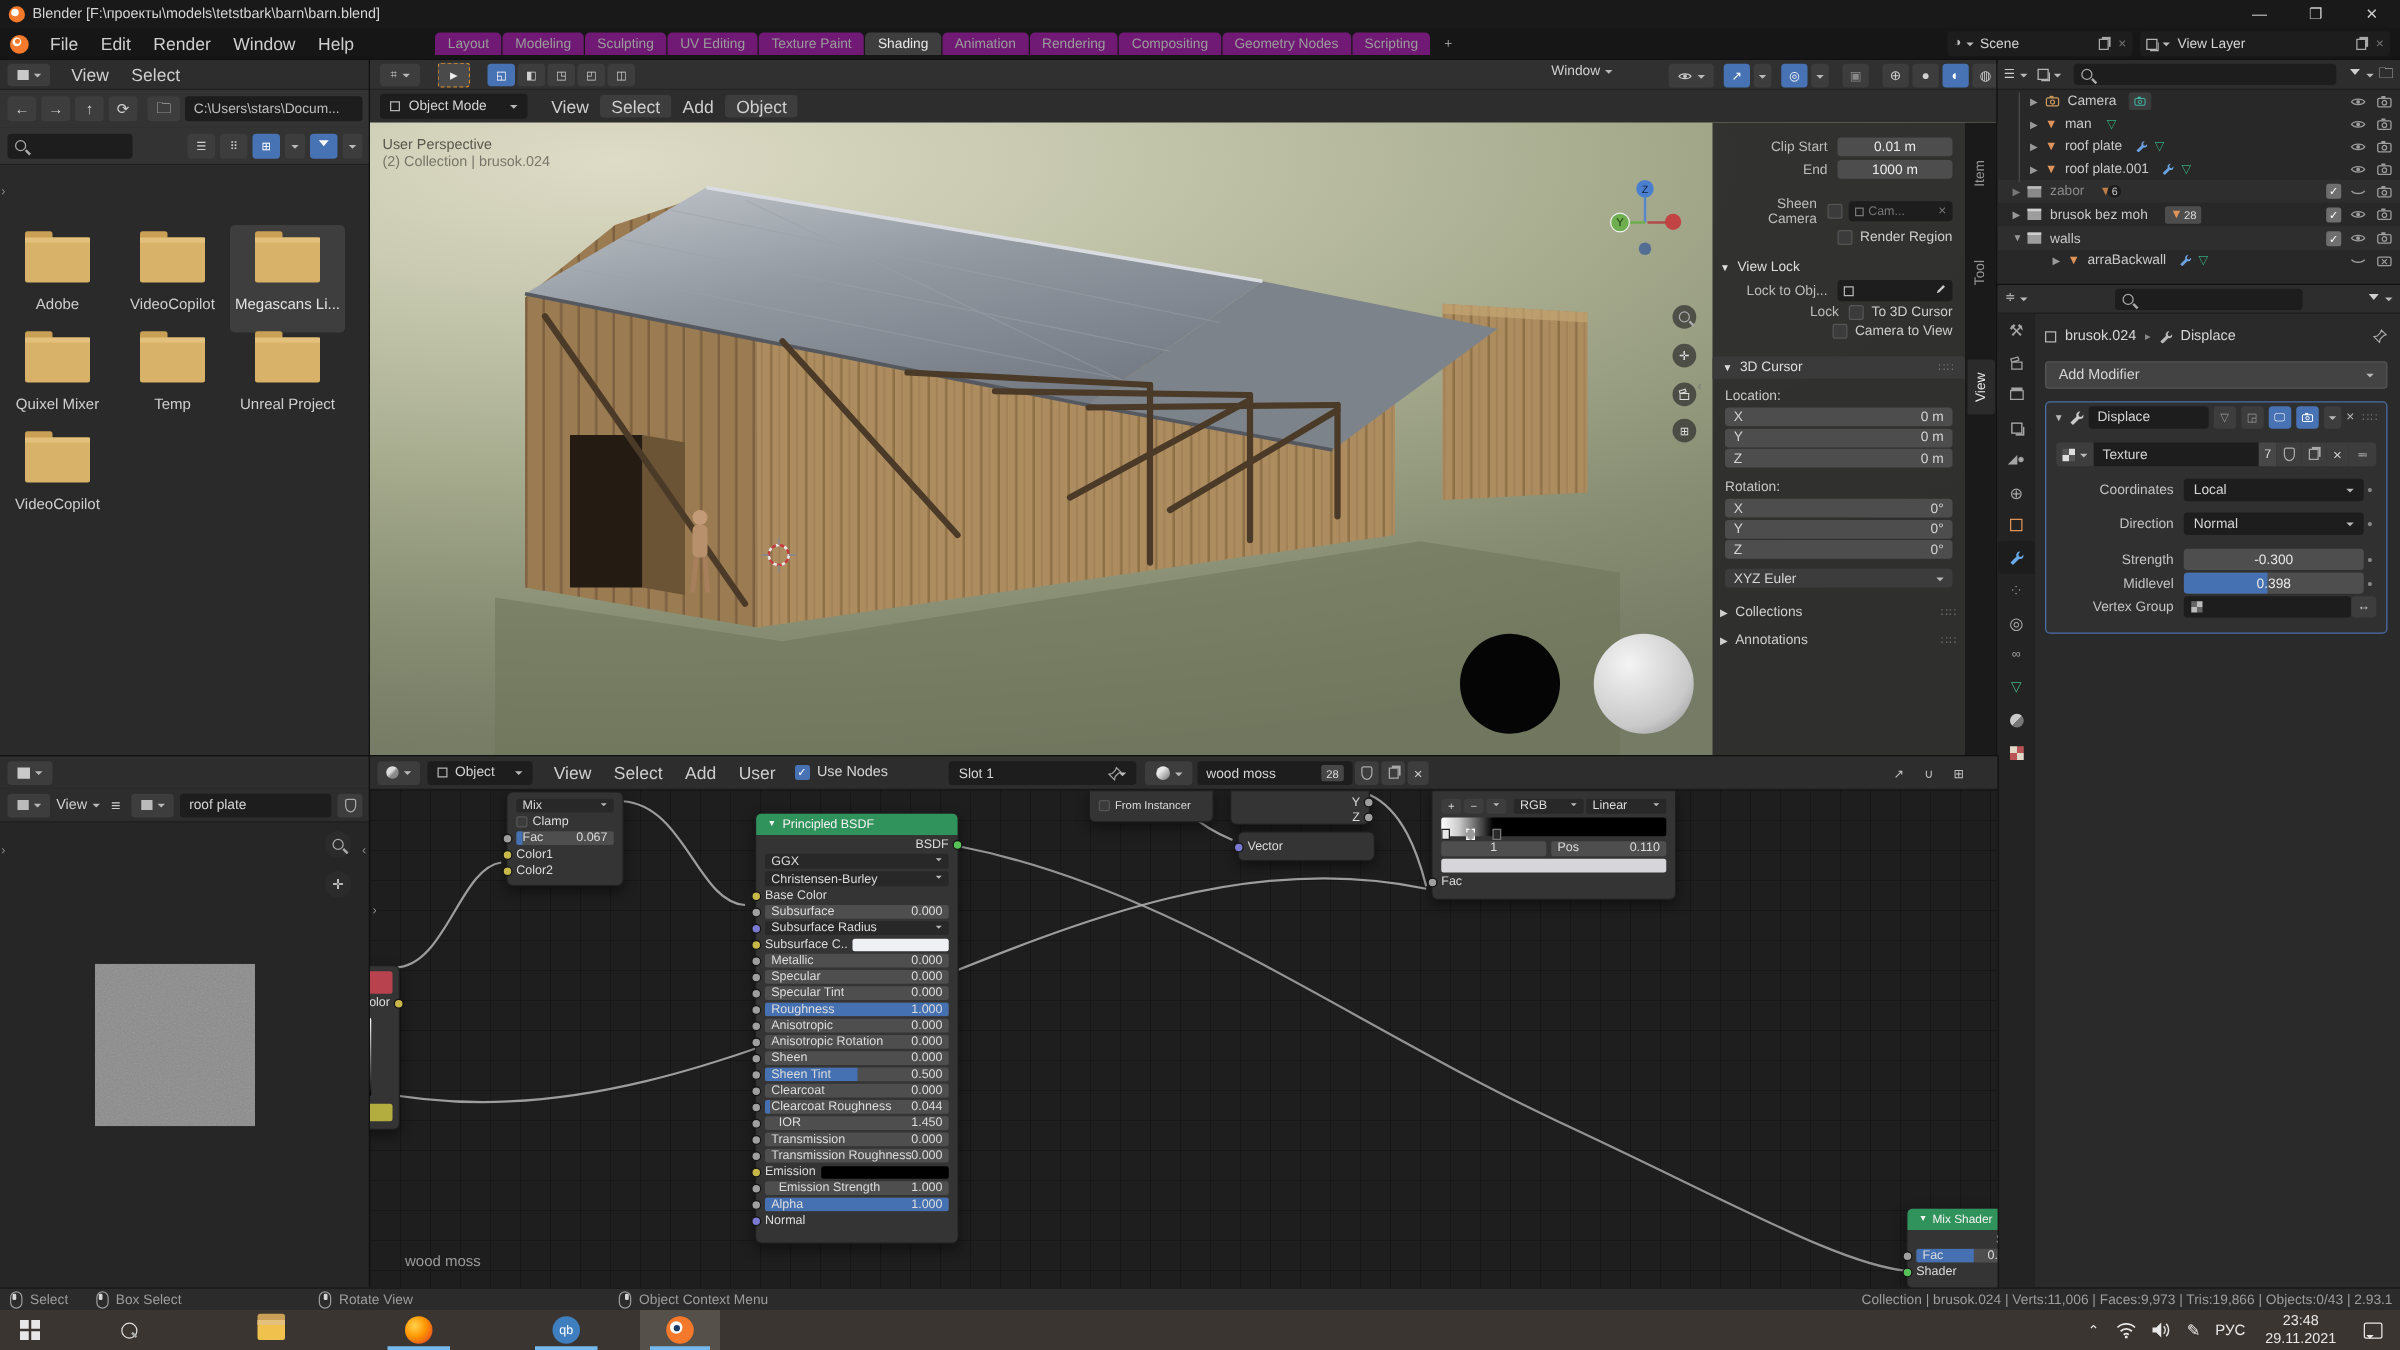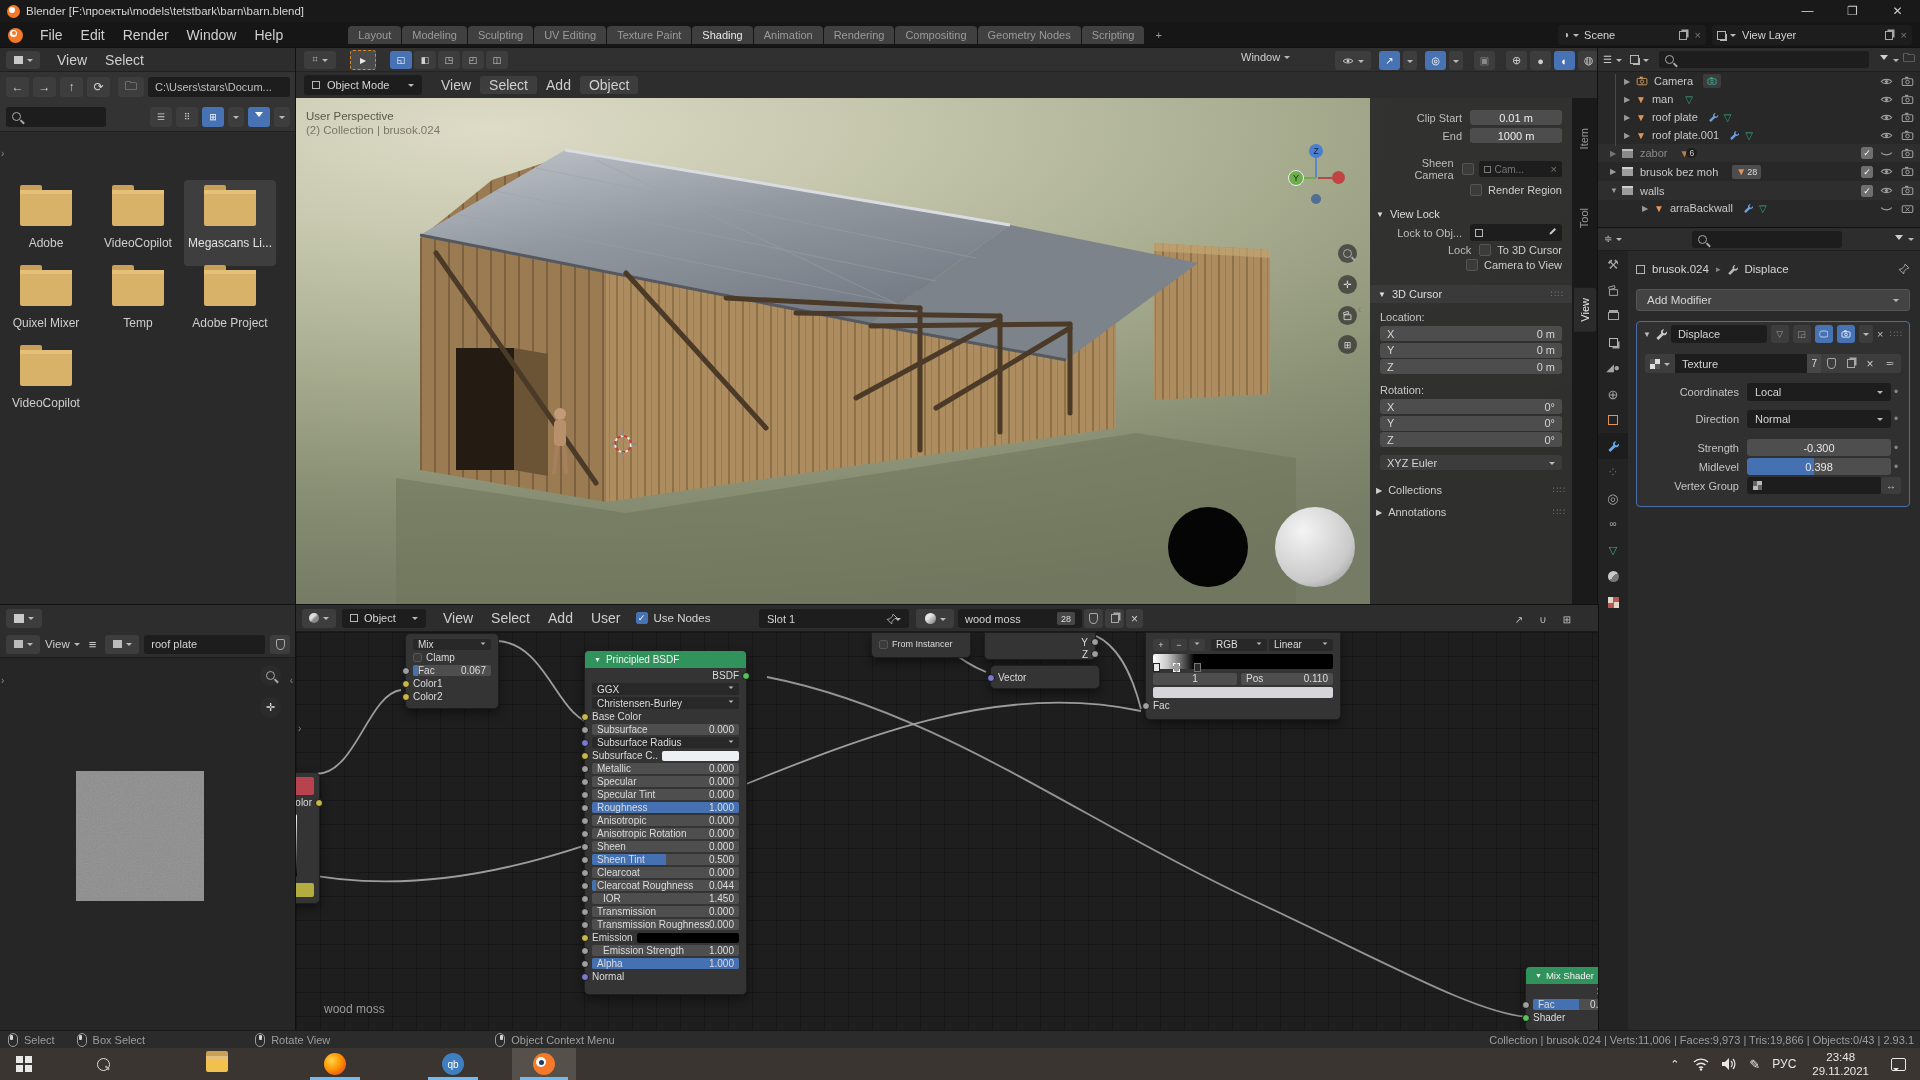--- a/index.html
+++ b/index.html
@@ -28,21 +28,21 @@
 .nlab{position:relative;flex:1;overflow:hidden}
 .nval{position:relative}
 .ndd{flex:1;background:#282828;border-radius:2px;height:11px;display:flex;align-items:center;padding:0 5px}
 .sock.l{left:-11px;top:2px}.sock.rr{right:-11px;top:2px}
 .oi{width:13px;height:13px;flex:none}
 .prow{display:flex;align-items:center;height:17px;margin:2px 8px 2px 0}
 .plab{width:110px;text-align:right;padding-right:8px;color:#c3c3c3;font-size:11px;flex:none}
 .mouse{width:10px;height:14px;border:1.2px solid #9a9a9a;border-radius:5px;position:relative;margin-right:6px;flex:none}
 .mouse i{position:absolute;top:1.5px;width:3px;height:5px;background:#d5d5d5;border-radius:1px}
 .mouse.l i{left:1px}.mouse.m i{left:2.8px}.mouse.r i{right:1px}
-.tab{padding:3px 10px;color:#9b9b9b;background:#404040;border-radius:4px 4px 0 0;margin-right:1px;font-size:11px;white-space:nowrap}
+.tab{padding:3px 10px;color:#9b9b9b;background:#701a75;border-radius:4px 4px 0 0;margin-right:1px;font-size:11px;white-space:nowrap}
 .tab.act{background:#3e3e3e;color:#e8e8e8}
 .folder{width:52px;height:36px;background:#d9b269;border-radius:2px;position:relative;margin:0 auto}
 .folder::before{content:"";position:absolute;top:-5px;left:0;width:22px;height:6px;background:#c9a055;border-radius:2px 2px 0 0}
 .folder::after{content:"";position:absolute;top:0;left:0;right:0;height:4px;background:#e3c17c}
 .nphead{background:#3a3a3a;display:flex;align-items:center;padding:0 8px;height:18px;color:#dedede;font-size:11px;border-radius:3px 3px 0 0}
 .nprow{display:flex;align-items:center;margin:3px 10px}
 .nplab{flex:1;text-align:right;padding-right:8px;color:#bdbdbd;font-size:11px}
 .npval{background:#4d4d4d;border-radius:3px;height:15px;display:flex;align-items:center;padding:0 7px;font-size:11px;color:#ececec}
 .axisrow{display:flex;align-items:center;background:#4d4d4d;border-radius:3px;height:15px;margin:1.5px 10px;padding:0 7px;font-size:11px}
 .dots{color:#777;font-size:9px;letter-spacing:1px;margin-left:auto}
@@ -201,21 +201,21 @@
   <div class="r" style="left:8px;top:222px;width:76px;text-align:center">
       <div class="folder"></div>
       <div style="margin-top:10px;color:#cfcfcf">Quixel Mixer</div>
     </div>
   <div class="r" style="left:94px;top:222px;width:88px;text-align:center">
       <div class="folder"></div>
       <div style="margin-top:10px;color:#cfcfcf">Temp</div>
     </div>
   <div class="r" style="left:184px;top:222px;width:92px;text-align:center">
       <div class="folder"></div>
-      <div style="margin-top:10px;color:#cfcfcf">Adobe Project</div>
+      <div style="margin-top:10px;color:#cfcfcf">Unreal Project</div>
     </div>
   <div class="r" style="left:8px;top:302px;width:76px;text-align:center">
       <div class="folder"></div>
       <div style="margin-top:10px;color:#cfcfcf">VideoCopilot</div>
     </div>
 </div>
 
 <div class="r ed" style="left:296px;top:48px;width:1302px;height:557px">
   <div class="flex" style="height:24px;background:#303030;padding:0 8px;border-bottom:1px solid #242424">
     <span class="btn" style="width:32px;height:18px">
@@ -930,21 +930,21 @@
       <div class="nrow">
           <span class="sock sy l"></span>
           <span class="nlab">Color1</span>
         </div>
       <div class="nrow">
           <span class="sock sy l"></span>
           <span class="nlab">Color2</span>
         </div>
     </div>
 
-    <div class="node" style="left:288px;top:18px;width:163px;padding-bottom:10px">
+    <div class="node" style="left:308px;top:18px;width:163px;padding-bottom:10px">
       <div class="nhead ghead">
           <span style="font-size:7px;margin-right:5px">▼</span>
           <span>Principled BSDF</span>
         </div>
       <div class="nrow" style="justify-content:flex-end">
           <span class="nval">BSDF</span>
           <span class="sock sgr rr"></span>
         </div>
       <div class="nrow" style="height:12px">
           <span class="ndd" style="height:12px">

